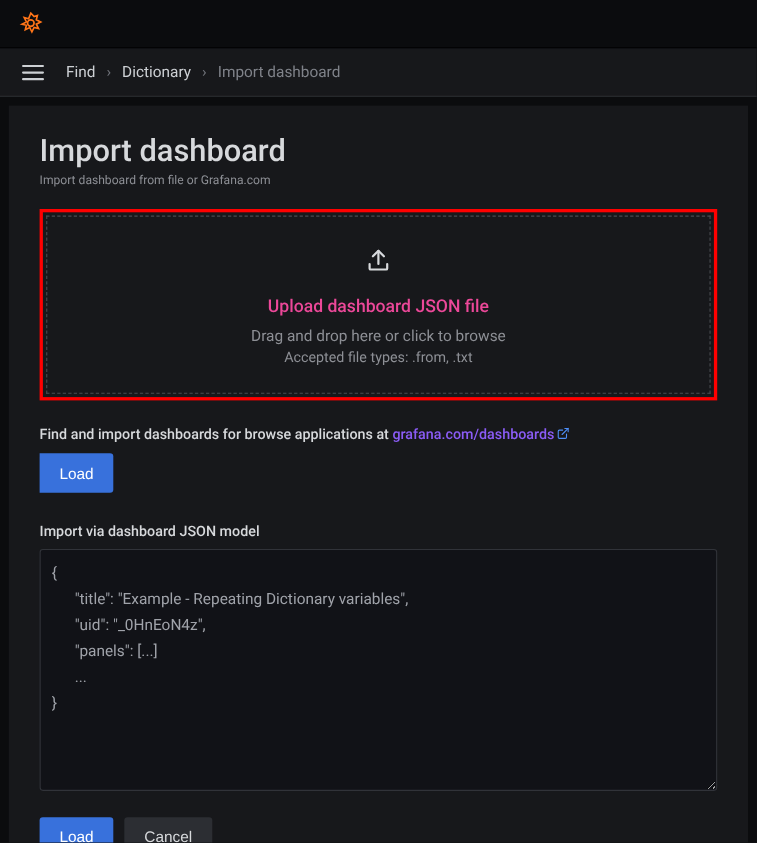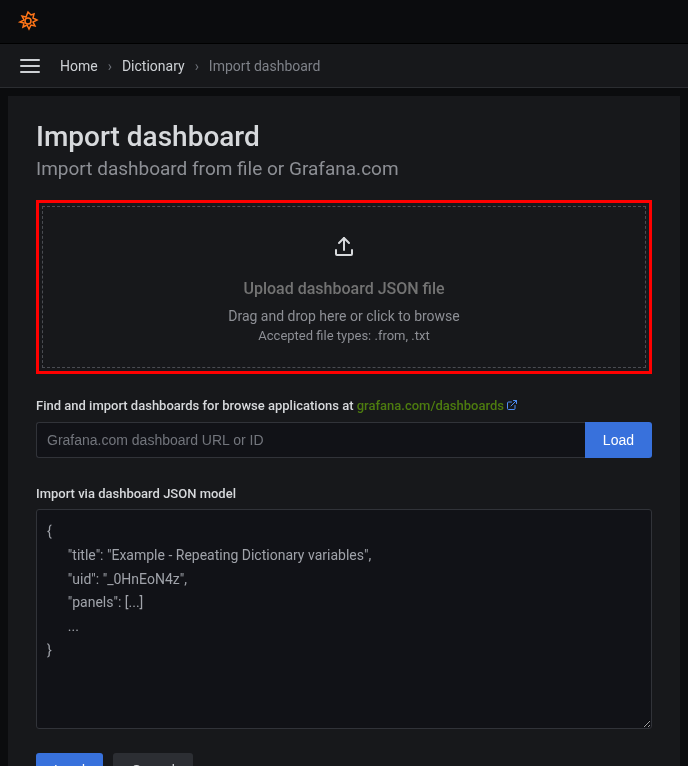--- a/index.html
+++ b/index.html
@@ -71,21 +71,21 @@
       background-color: #17181b;
       margin: 8px;
     }
     .page-title {
       font-size: 28px;
       font-weight: 500;
       color: #d7d9dc;
       margin-bottom: 4px;
     }
     .page-subtitle {
-      font-size: 19px;
+      font-size: 11px;
       color: #8d8f95;
       margin-bottom: 20px;
     }
     .upload-zone-wrapper {
       border: 3px solid #ff0000;
       padding: 3px;
       margin-bottom: 24px;
     }
     .upload-zone {
       border: 1px dashed #4a4c52;
@@ -93,40 +93,40 @@
       text-align: center;
       cursor: pointer;
     }
     .upload-icon {
       display: inline-block;
       margin-bottom: 16px;
     }
     .upload-title {
       font-size: 16px;
       font-weight: 500;
-      color: #737373;
+      color: #ec4899;
       margin-bottom: 10px;
     }
     .upload-hint {
       font-size: 14px;
       color: #8d8f95;
       margin-bottom: 4px;
     }
     .upload-filetypes {
       font-size: 13px;
       color: #8d8f95;
     }
     .section-label {
       font-size: 13px;
       font-weight: 500;
       color: #d7d9dc;
       margin-bottom: 8px;
     }
     .section-label a {
-      color: #4d7c0f;
+      color: #8b5cf6;
       text-decoration: none;
     }
     .external-icon {
       display: inline-block;
       vertical-align: middle;
       margin-left: 2px;
     }
     .input-row {
       display: flex;
       margin-bottom: 28px;
@@ -213,21 +213,21 @@
   </span>
 </div>
 
 <div class="nav-bar">
   <div class="hamburger">
     <span></span>
       <span></span>
       <span></span>
   </div>
   <div class="breadcrumb">
-    <a>Home</a>
+    <a>Find</a>
     <span class="breadcrumb-sep">›</span>
     <a>Dictionary</a>
     <span class="breadcrumb-sep">›</span>
     <span class="breadcrumb-current">Import dashboard</span>
   </div>
 </div>
 
 <div class="main-content">
   <h1 class="page-title">Import dashboard</h1>
   <p class="page-subtitle">Import dashboard from file or Grafana.com</p>
@@ -249,21 +249,20 @@
 
   <div class="section-label">
     <span>Find and import dashboards for browse applications at </span><a><span>grafana.com/dashboards</span><span class="external-icon"><svg width="12" height="12" viewBox="0 0 24 24" fill="none" stroke="#4e8ef7" stroke-width="2" stroke-linecap="round" stroke-linejoin="round">
             <path d="M18 13v6a2 2 0 0 1-2 2H5a2 2 0 0 1-2-2V8a2 2 0 0 1 2-2h6"></path>
             <polyline points="15 3 21 3 21 9"></polyline>
             <line x1="10" y1="14" x2="21" y2="3"></line>
           </svg></span></a>
   </div>
 
   <div class="input-row">
-    <input type="text" class="text-input" placeholder="Grafana.com dashboard URL or ID" style="">
     <button class="btn-primary">Load</button>
   </div>
 
   <div class="textarea-section">
     <div class="section-label">Import via dashboard JSON model</div>
     <textarea class="json-textarea" style="">{
       "title": "Example - Repeating Dictionary variables",
       "uid": "_0HnEoN4z",
       "panels": [...]
       ...

